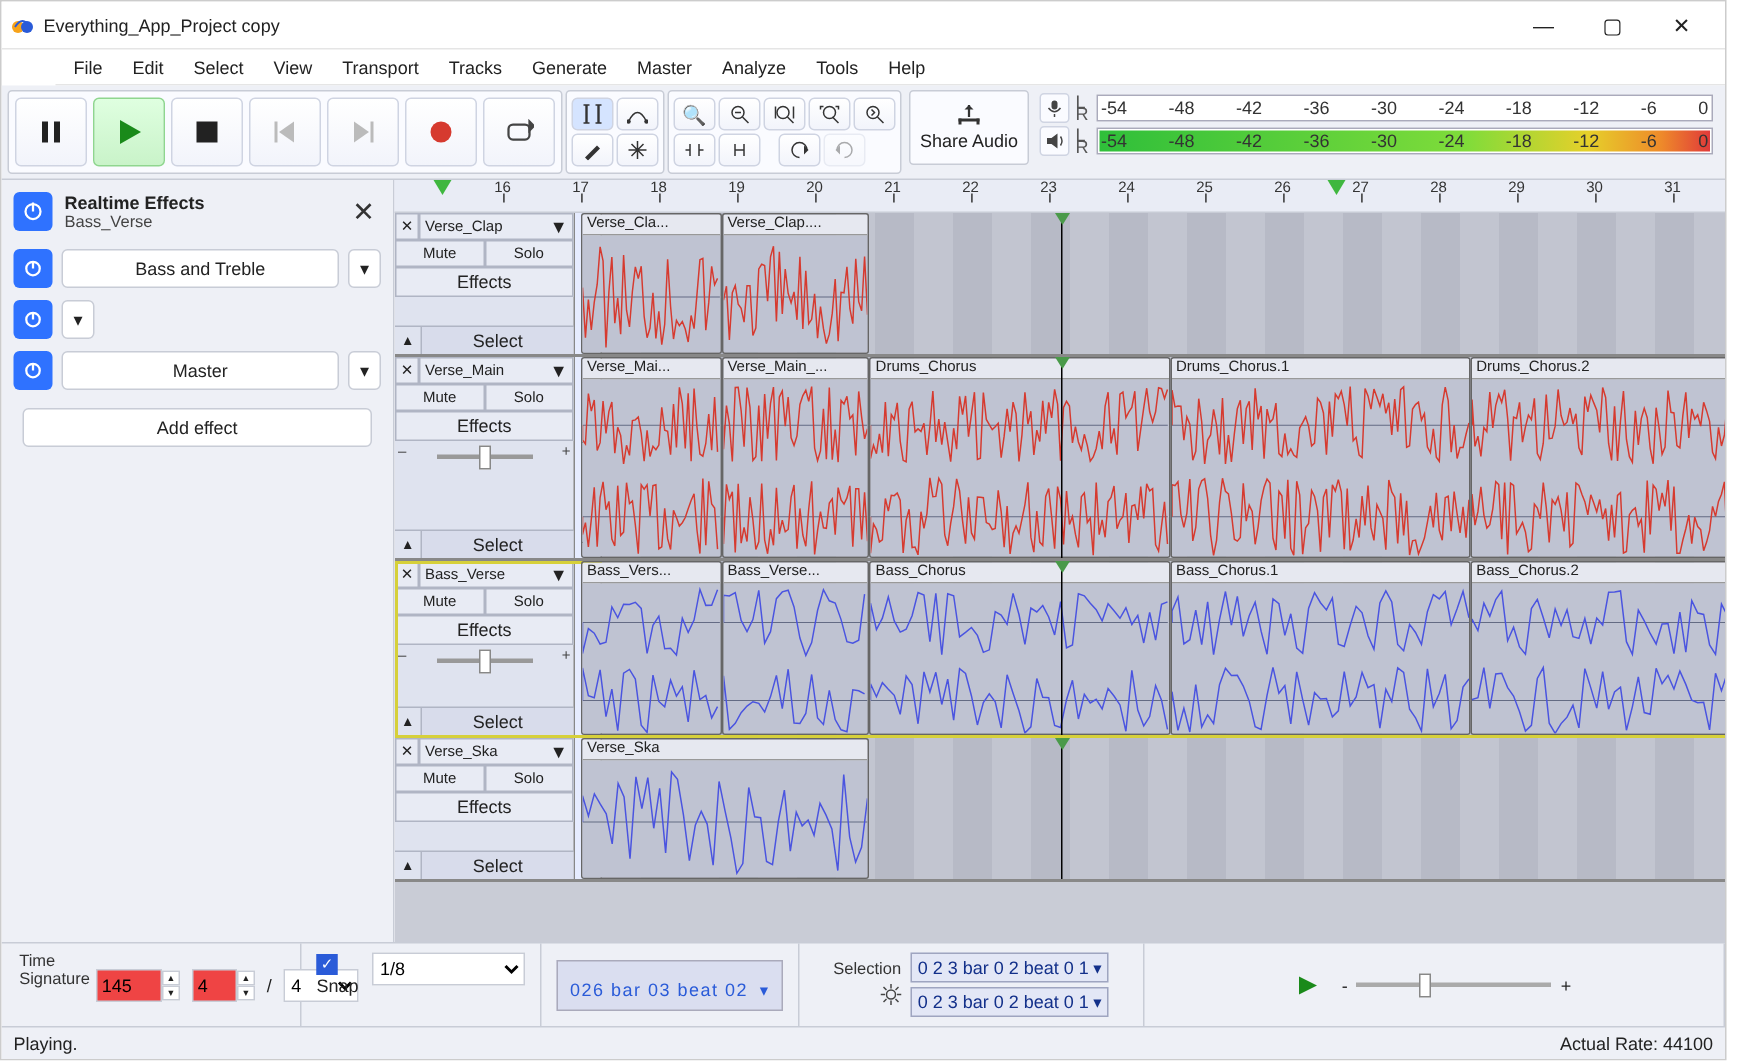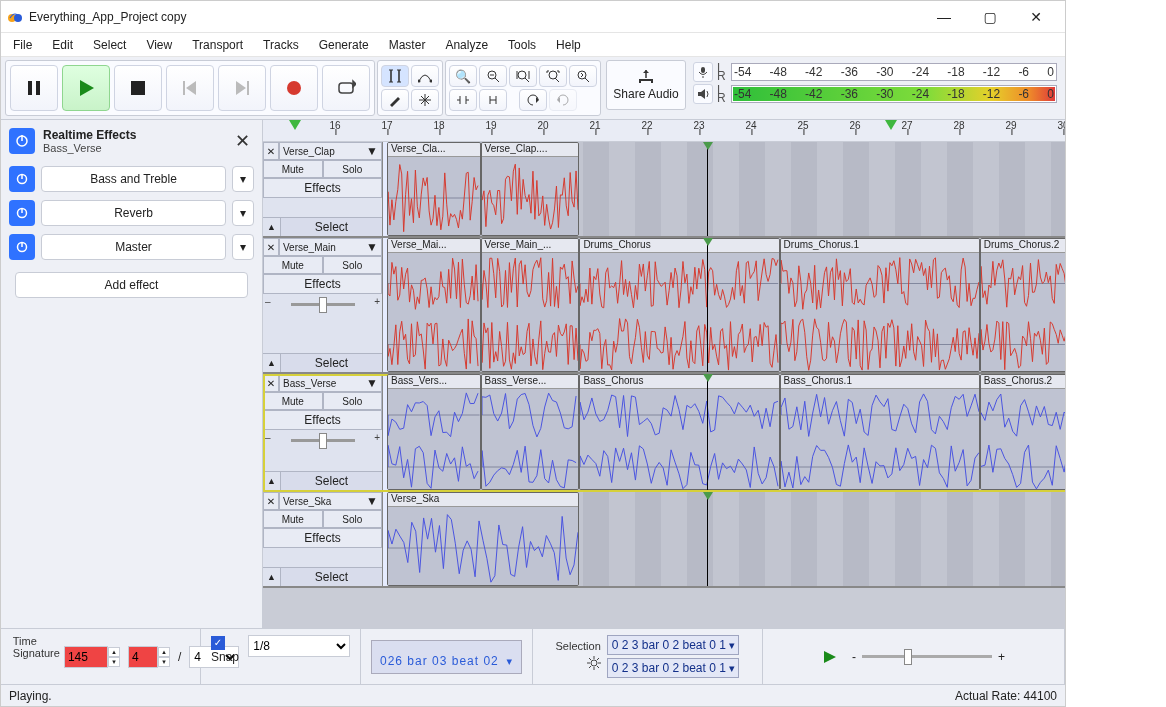--- a/index.html
+++ b/index.html
@@ -4,28 +4,28 @@
 <style>
   :root{
     --bg:#f1f3f9; --panel:#eef0f6; --border:#b5b9c3; --border2:#c8ccd6;
     --text:#222; --blue:#1e4fd6; --blue2:#2f72ff; --lightblue:#e6ecff;
     --darkblue:#0e1d5e; --gray:#d9dde7; --dark:#4a4a4a; --track:#c7cad3;
     --clip:#b4b9c6; --red:#d63a2f; --wavblue:#4a54e0; --yellow:#d6d03a;
     --green:#4fd63a; --select:#dfe7ff;
   }
   *{box-sizing:border-box; font-family:"Segoe UI",Arial,sans-serif; font-size:12px;}
   body{margin:0; background:#fff; color:var(--text); user-select:none;}
-  .window{width:1066px; height:707px; border:1px solid #ccc; display:flex; flex-direction:column; overflow:hidden;}
+  .window{width:1151px; height:707px; border:1px solid #ccc; display:flex; flex-direction:column; overflow:hidden;}
   
   .titlebar{height:32px; display:flex; align-items:center; padding:0 6px; background:#fff; border-bottom:1px solid #e5e5e5;}
   .titlebar .logo{width:16px;height:16px;margin-right:6px;}
   .titlebar .title{flex:1; font-size:12px;}
   .titlebar .ctl{width:46px;height:28px;display:flex;align-items:center;justify-content:center;font-size:14px;}
   
-  .menubar{height:24px; display:flex; align-items:stretch; padding:0 2px; border-bottom:1px solid #e5e5e5;}
+  .menubar{height:24px; display:flex; align-items:stretch; padding:0 2px; border-bottom:1px solid #e5e5e5;margin-left:36px;}
   .menubar .item{padding:4px 10px; display:flex; align-items:center;}
   
   .toolbars{display:flex; align-items:stretch; border-bottom:1px solid var(--border2); background:var(--panel); padding:3px 4px; gap:2px;}
   .tgroup{display:flex; align-items:center; border:1px solid var(--border2); border-radius:3px; background:#fafbff; padding:2px;}
   .tbtn{width:48px;height:46px; margin:2px; border:1px solid #cfd4e2; border-radius:4px; background:linear-gradient(#fff,#f2f4fb); display:flex; align-items:center; justify-content:center; font-size:20px; position:relative;}
   .tbtn.small{width:28px;height:22px;font-size:13px;margin:1px;}
   .tbtn.play{background:linear-gradient(#dfffe0,#c9f3c9); border-color:#8fd68f;}
   .tbtn.stop svg,.tbtn svg{pointer-events:none;}
   .vstack{display:flex;flex-direction:column;}
   .hstack{display:flex;flex-direction:row;}
@@ -370,21 +370,20 @@
   <div class="fx-name">Bass and Treble</div>
   <div class="fx-caret">▾</div>
           </div>
           <div class="fx-row">
             <div class="pwricon">
               <svg width="14" height="14">
                 <circle cx="7" cy="7" r="4.5" stroke="#fff" fill="none" stroke-width="1.5"></circle>
                 <line x1="7" y1="2" x2="7" y2="7" stroke="#fff" stroke-width="1.5"></line>
               </svg>
             </div>
-  <div class="fx-name">Reverb</div>
   <div class="fx-caret">▾</div>
           </div>
           <div class="fx-row">
             <div class="pwricon">
               <svg width="14" height="14">
                 <circle cx="7" cy="7" r="4.5" stroke="#fff" fill="none" stroke-width="1.5"></circle>
                 <line x1="7" y1="2" x2="7" y2="7" stroke="#fff" stroke-width="1.5"></line>
               </svg>
             </div>
   <div class="fx-name">Master</div>

